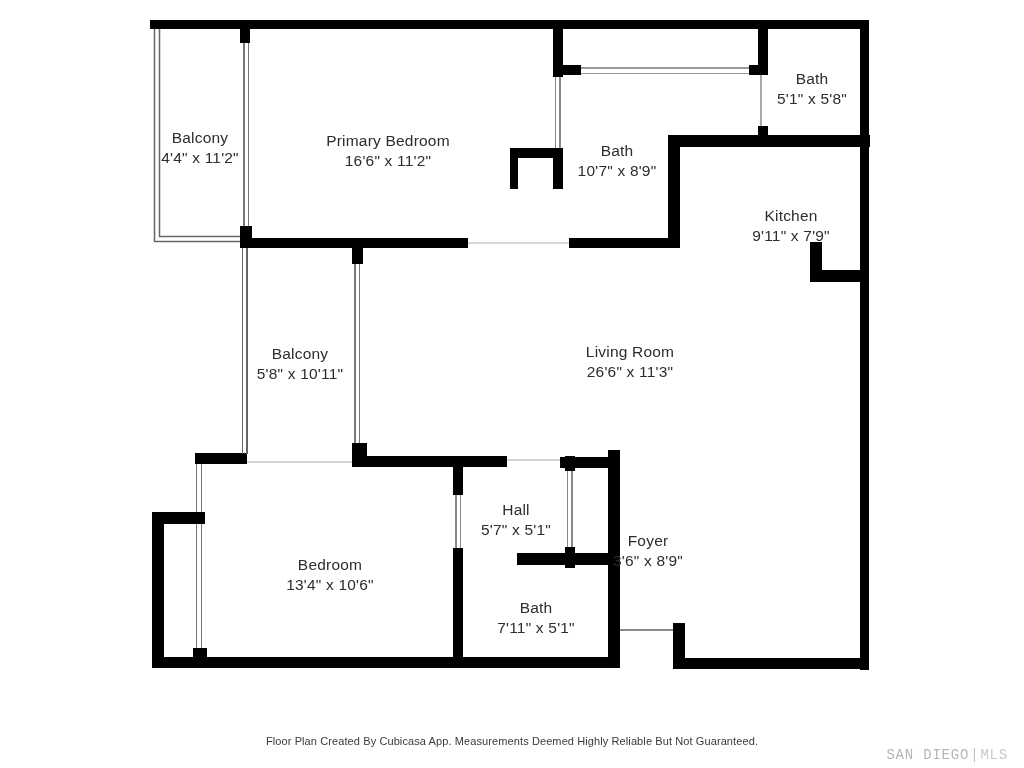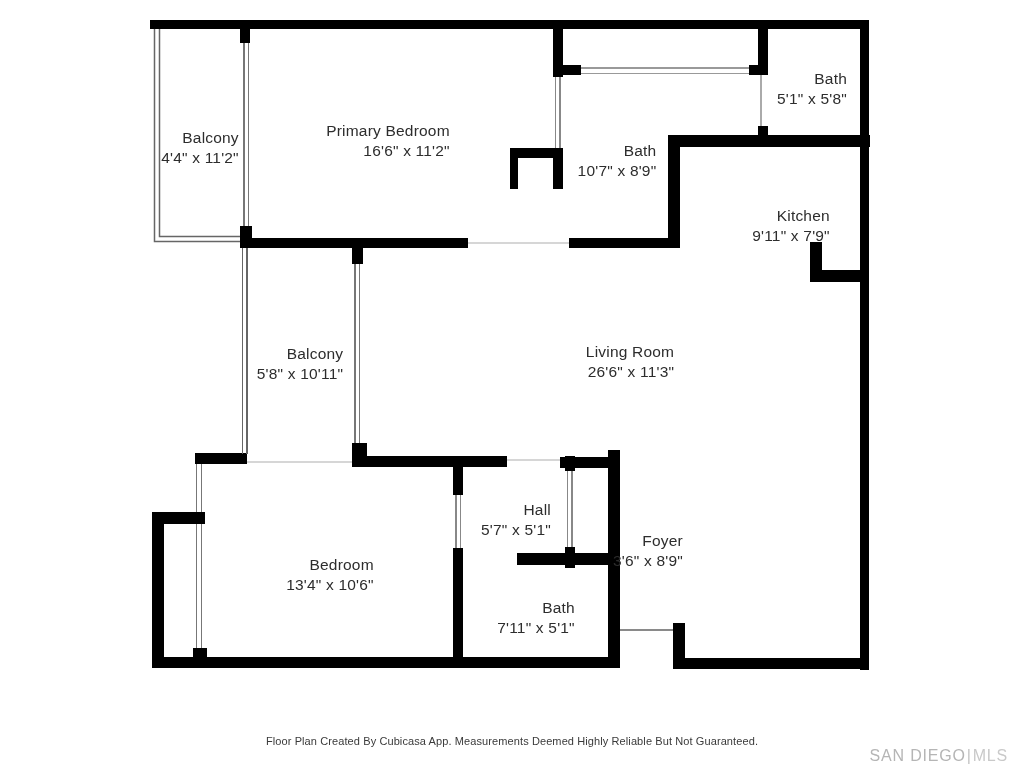--- a/index.html
+++ b/index.html
@@ -1,32 +1,32 @@
 <!DOCTYPE html>
 <html><head>
 <meta charset="utf-8">
 <style>
   html,body{margin:0;padding:0;background:#ffffff;}
   body{width:1024px;height:768px;overflow:hidden;font-family:"Liberation Sans",sans-serif;}
   #stage{position:relative;width:1024px;height:768px;background:#ffffff;}
   #plan-svg{position:absolute;left:0;top:0;}
   .room-label{
     position:absolute;transform:translate(-50%,-50%);
-    text-align:right;color:#2d2d2d;font-size:15.5px;line-height:19.5px;
+    text-align:center;color:#2d2d2d;font-size:15.5px;line-height:19.5px;
     white-space:nowrap;letter-spacing:.2px;
   }
   .room-name{display:block;}
   .room-dims{display:block;}
   .footer-text{
     position:absolute;left:0;top:735px;width:1024px;text-align:center;
     color:#3a3a3a;font-size:11px;letter-spacing:.1px;
   }
   .mls-logo{
-    position:absolute;right:16px;top:747px;font-size:16px;letter-spacing:.8px;
-    color:#b5b5b5;white-space:nowrap;
+    position:absolute;right:16px;top:747px;font-size:14px;letter-spacing:.8px;
+    color:#b5b5b5;white-space:nowrap;font-family:Liberation Mono, monospace;
   }
   .mls-logo .logo-sep{color:#c2c2c2;padding:0 1px;font-weight:400;}
   .mls-logo .logo-secondary{color:#c9c9c9;}
 </style>
 </head>
 <body>
 
 <div id="stage">
 
   <svg id="plan-svg" width="1024" height="768" viewBox="0 0 1024 768" shape-rendering="crispEdges">
@@ -125,21 +125,21 @@
       <line x1="247" y1="461.5" x2="352" y2="461.5"></line>
       <line x1="507" y1="459.5" x2="560" y2="459.5"></line>
       <line x1="620" y1="630" x2="673" y2="630" stroke="#8a8a8a" stroke-width="2.5"></line>
     </g>
   </svg>
 
   <div class="room-label" style="left:200px;top:147px">
     <span class="room-name">Balcony</span>
     <span class="room-dims">4'4" x 11'2"</span>
   </div>
-  <div class="room-label" style="left:388px;top:140px">
+  <div class="room-label" style="left:388px;top:150px">
     <span class="room-name">Primary Bedroom</span>
     <span class="room-dims">16'6" x 11'2"</span>
   </div>
   <div class="room-label" style="left:812px;top:88px">
     <span class="room-name">Bath</span>
     <span class="room-dims">5'1" x 5'8"</span>
   </div>
   <div class="room-label" style="left:617px;top:160px">
     <span class="room-name">Bath</span>
     <span class="room-dims">10'7" x 8'9"</span>

